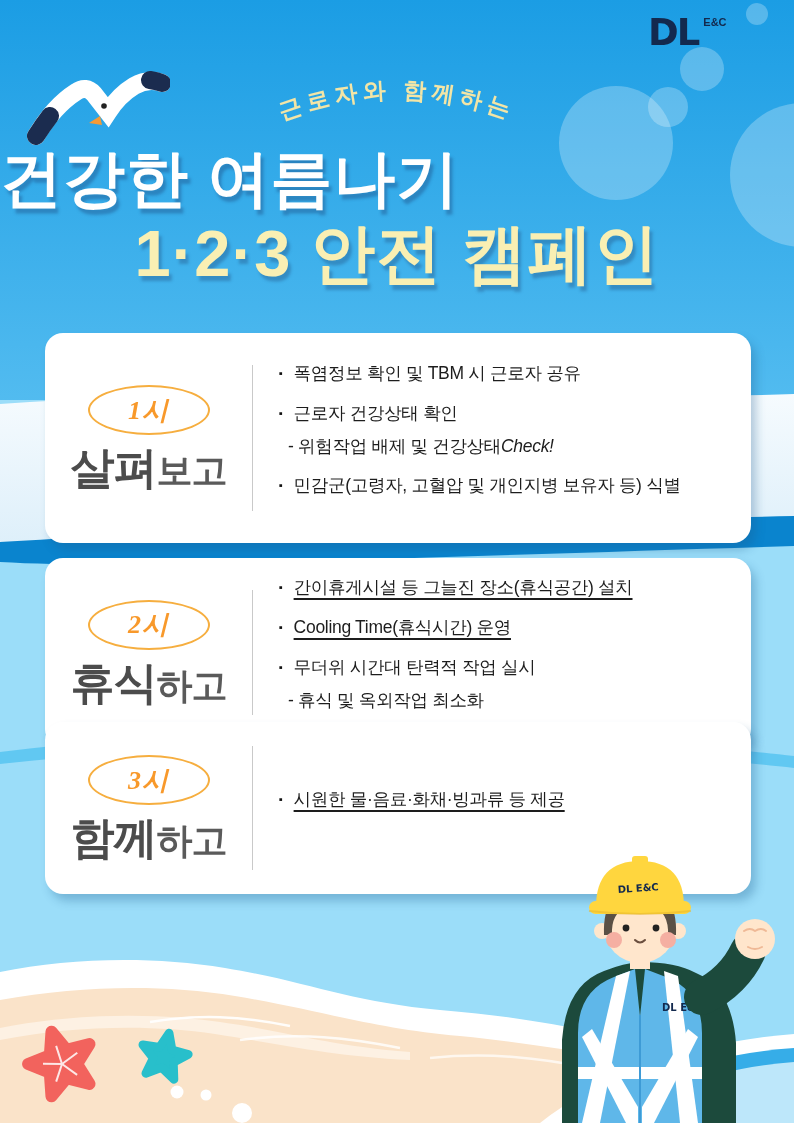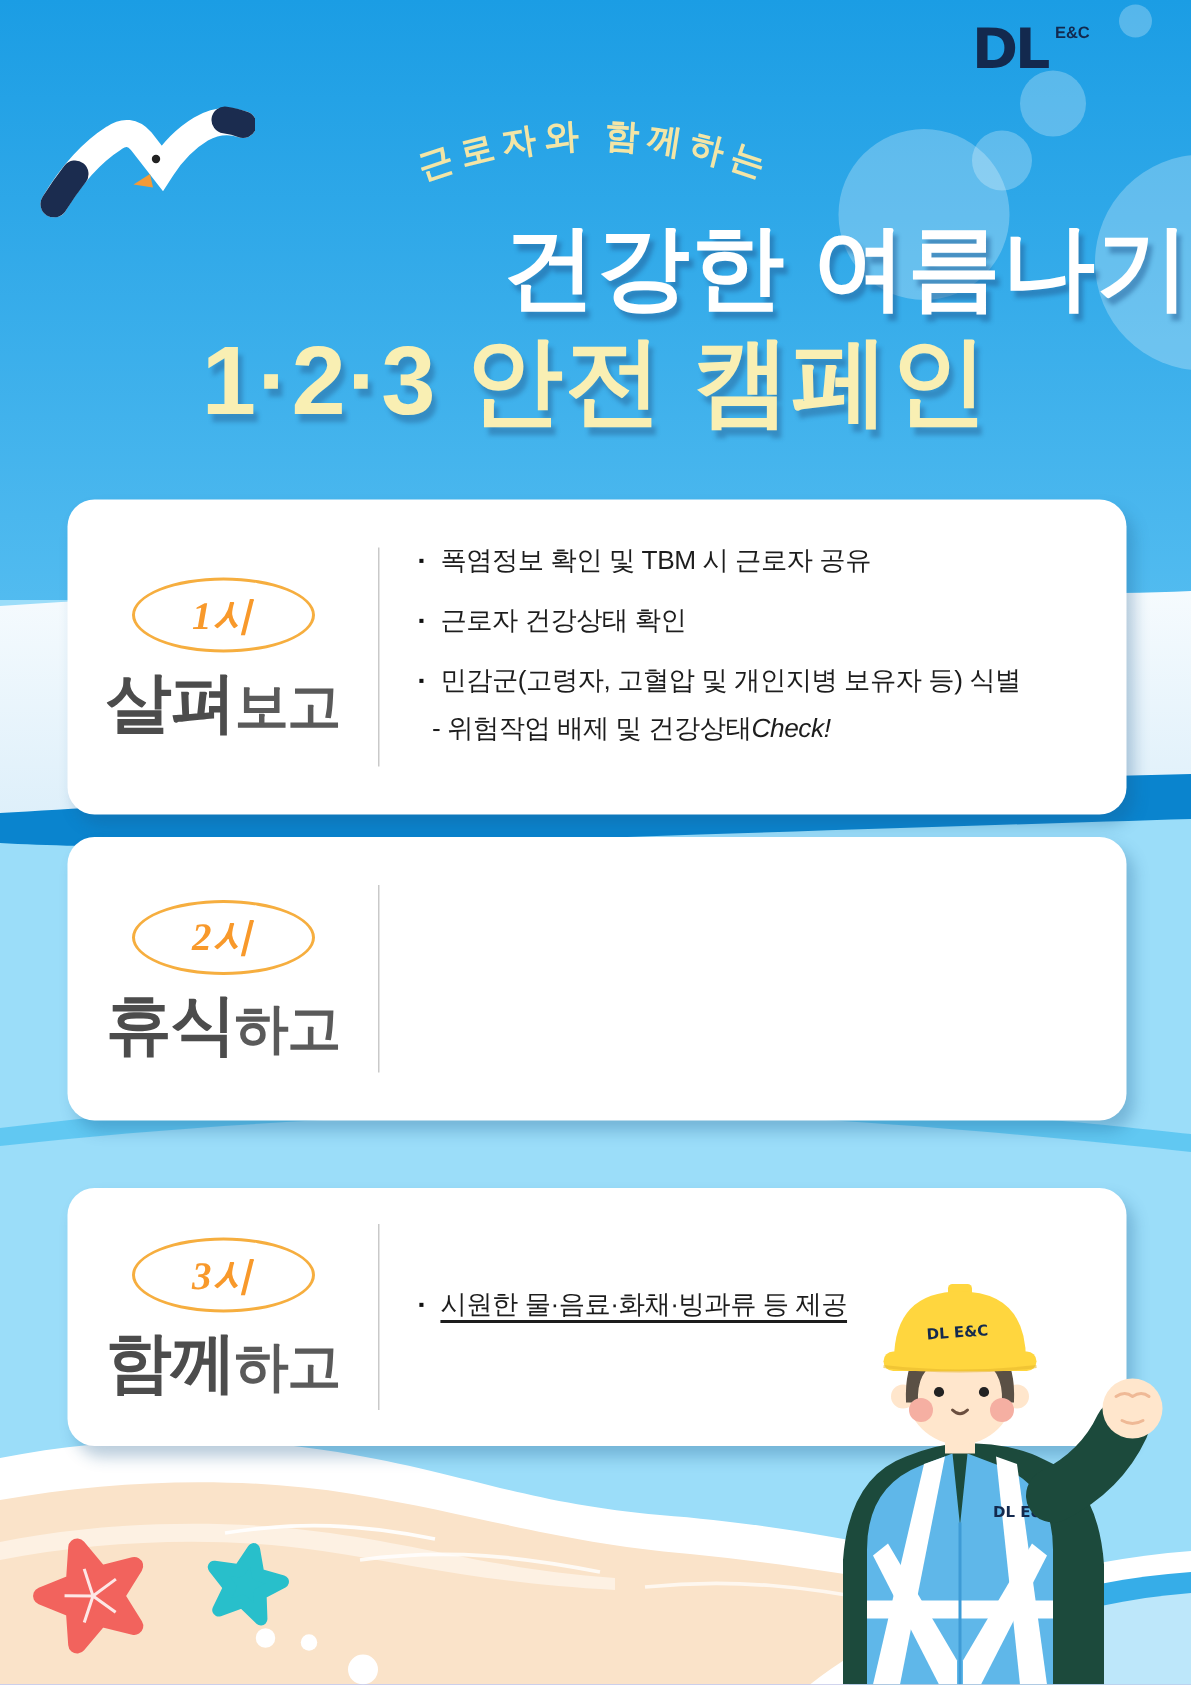--- a/index.html
+++ b/index.html
@@ -12,33 +12,33 @@
   svg{display:block;}
 
   
   .brand{left:648px;top:14px;display:flex;align-items:flex-start;z-index:6;}
   .brand .dl{font-size:37px;font-weight:900;color:#13294E;letter-spacing:-2px;line-height:1;font-family:"DejaVu Sans","Liberation Sans",sans-serif;}
   .brand .enc{font-size:11px;font-weight:800;color:#13294E;margin:2px 0 0 5px;letter-spacing:0;}
 
   .arc-svg{left:187px;top:44px;z-index:4;}
   .arc-svg text{fill:#F3E5A6;font-size:23px;font-weight:700;letter-spacing:5px;font-family:"Liberation Sans","DejaVu Sans",sans-serif;}
 
-  .title1{left:0;top:146px;width:100%;text-align:right;z-index:4;
+  .title1{left:0;top:146px;width:100%;text-align:left;z-index:4;
     font-size:62px;font-weight:900;color:#FFFFFF;letter-spacing:1px;line-height:1.05;
     text-shadow:3px 5px 3px rgba(30,85,140,.45);}
   .title2{left:0;top:220px;width:100%;text-align:center;z-index:4;
     font-size:65px;font-weight:700;color:#F9EFB3;letter-spacing:1px;line-height:1.05;
     text-shadow:3px 5px 3px rgba(35,85,135,.4);}
 
   
   .card{position:absolute;left:45px;width:706px;background:#fff;border-radius:18px;
     box-shadow:5px 7px 10px rgba(25,90,140,.30);display:flex;align-items:stretch;z-index:2;}
   #card1{top:333px;height:210px;}
   #card2{top:558px;height:189px;}
-  #card3{top:792px;height:172px;text-align:center;}
+  #card3{top:722px;height:172px;text-align:center;}
   .card-left{width:207px;display:flex;flex-direction:column;align-items:center;justify-content:center;gap:12px;flex:none;font-family:Liberation Serif, serif;}
   .badge{border:2.5px solid #F6AE3F;border-radius:50%;width:118px;height:46px;
     display:flex;align-items:center;justify-content:center;
     color:#F8992B;font-style:italic;font-weight:800;font-size:26px;letter-spacing:1px;}
   .card-title{white-space:nowrap;line-height:1;}
   .card-title .strong{font-size:44px;font-weight:900;color:#4C4C4C;letter-spacing:-1px;}
   .card-title .rest{font-size:36px;font-weight:600;color:#5A5A5A;letter-spacing:-1px;}
   .vline{width:1px;background:#C9C9C9;margin:32px 0;flex:none;}
   #card3 .vline{margin:24px 0;}
   .card-body{flex:1;padding:4px 14px 20px 26px;display:flex;flex-direction:column;justify-content:center;}
@@ -145,38 +145,52 @@
       </div>
     </div>
     <div class="vline"></div>
     <div class="card-body">
       <div class="row">
           <span>폭염정보 확인 및 TBM 시 근로자 공유</span>
         </div>
       <div class="row">
           <span>근로자 건강상태 확인</span>
         </div>
-      <div class="row">
-          <span>민감군(고령자, 고혈압 및 개인지병 보유자 등) 식별</span>
-        </div>
       <div class="row sub">
           <span>- 위험작업 배제 및 건강상태 </span>
           <em>Check!</em>
+        </div>
+      <div class="row">
+          <span>민감군(고령자, 고혈압 및 개인지병 보유자 등) 식별</span>
         </div>
     </div>
   </div>
 
   <div class="card" id="card2">
     <div class="card-left">
       <div class="badge">2시</div>
       <div class="card-title">
         <span class="strong">휴식</span><span class="rest">하고</span>
       </div>
     </div>
     <div class="vline"></div>
+    <div class="card-body">
+      <div class="row">
+          <span class="u">간이휴게시설 등 그늘진 장소(휴식공간) 설치</span>
+        </div>
+      <div class="row">
+          <span class="u">Cooling Time(휴식시간) 운영</span>
+        </div>
+      <div class="row">
+          <span>무더위 시간대 탄력적 작업 실시</span>
+        </div>
+      <div class="row sub">
+          <span>- 휴식 및 옥외작업 최소화</span>
+        </div>
+    </div>
   </div>
 
   <div class="card" id="card3">
     <div class="card-left">
       <div class="badge">3시</div>
       <div class="card-title">
         <span class="strong">함께</span><span class="rest">하고</span>
       </div>
     </div>
     <div class="vline"></div>

